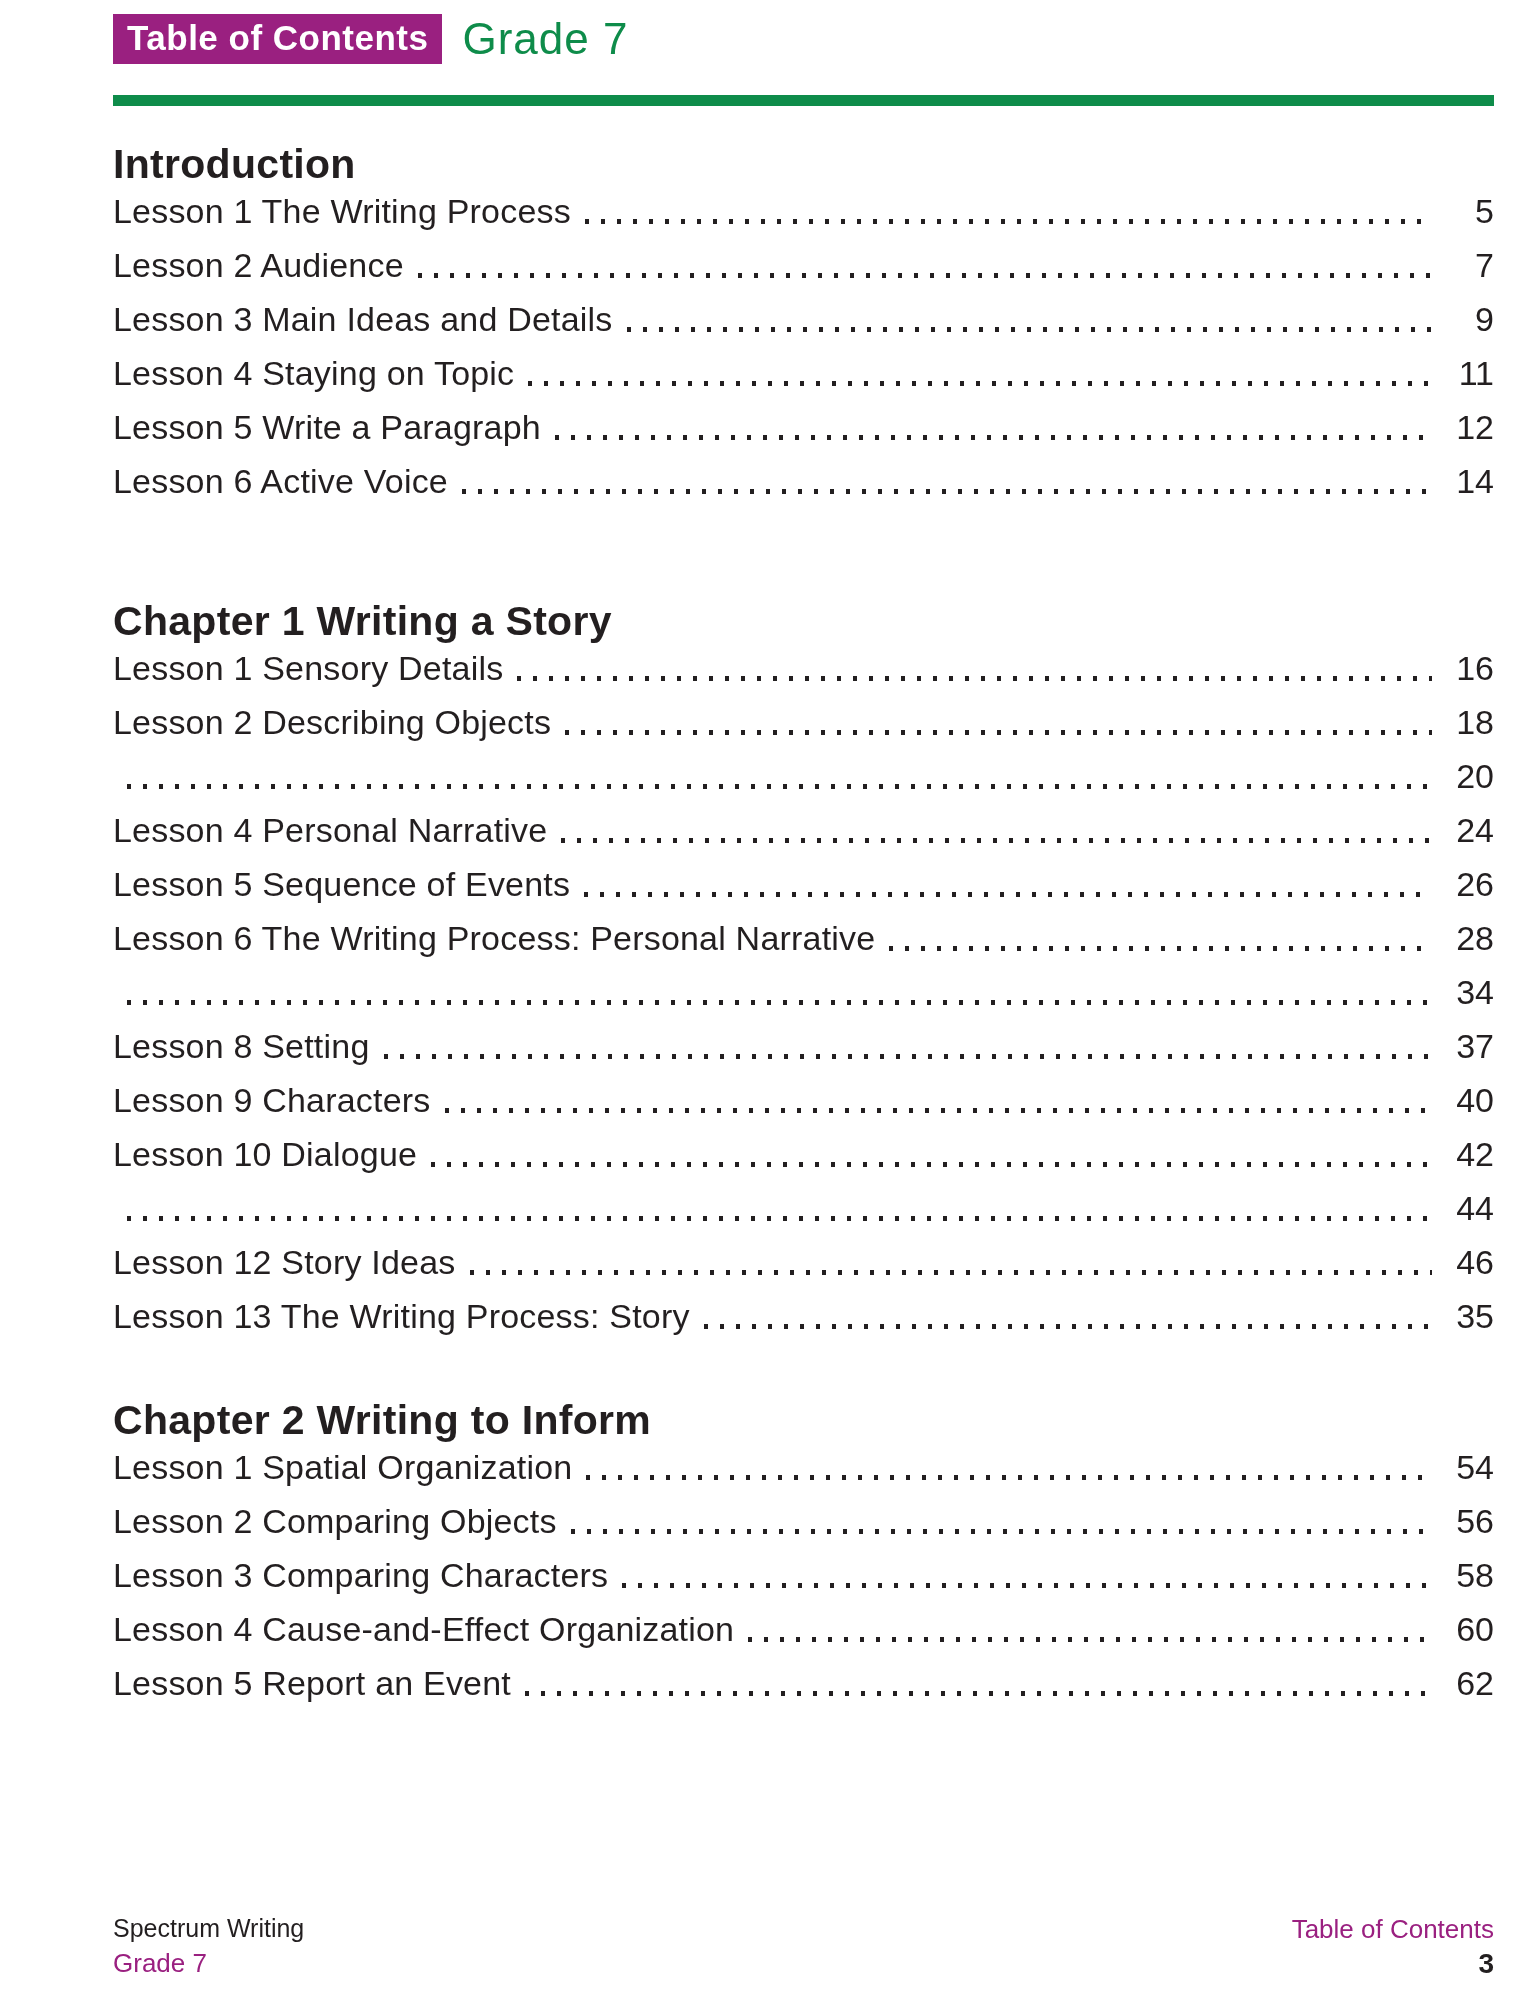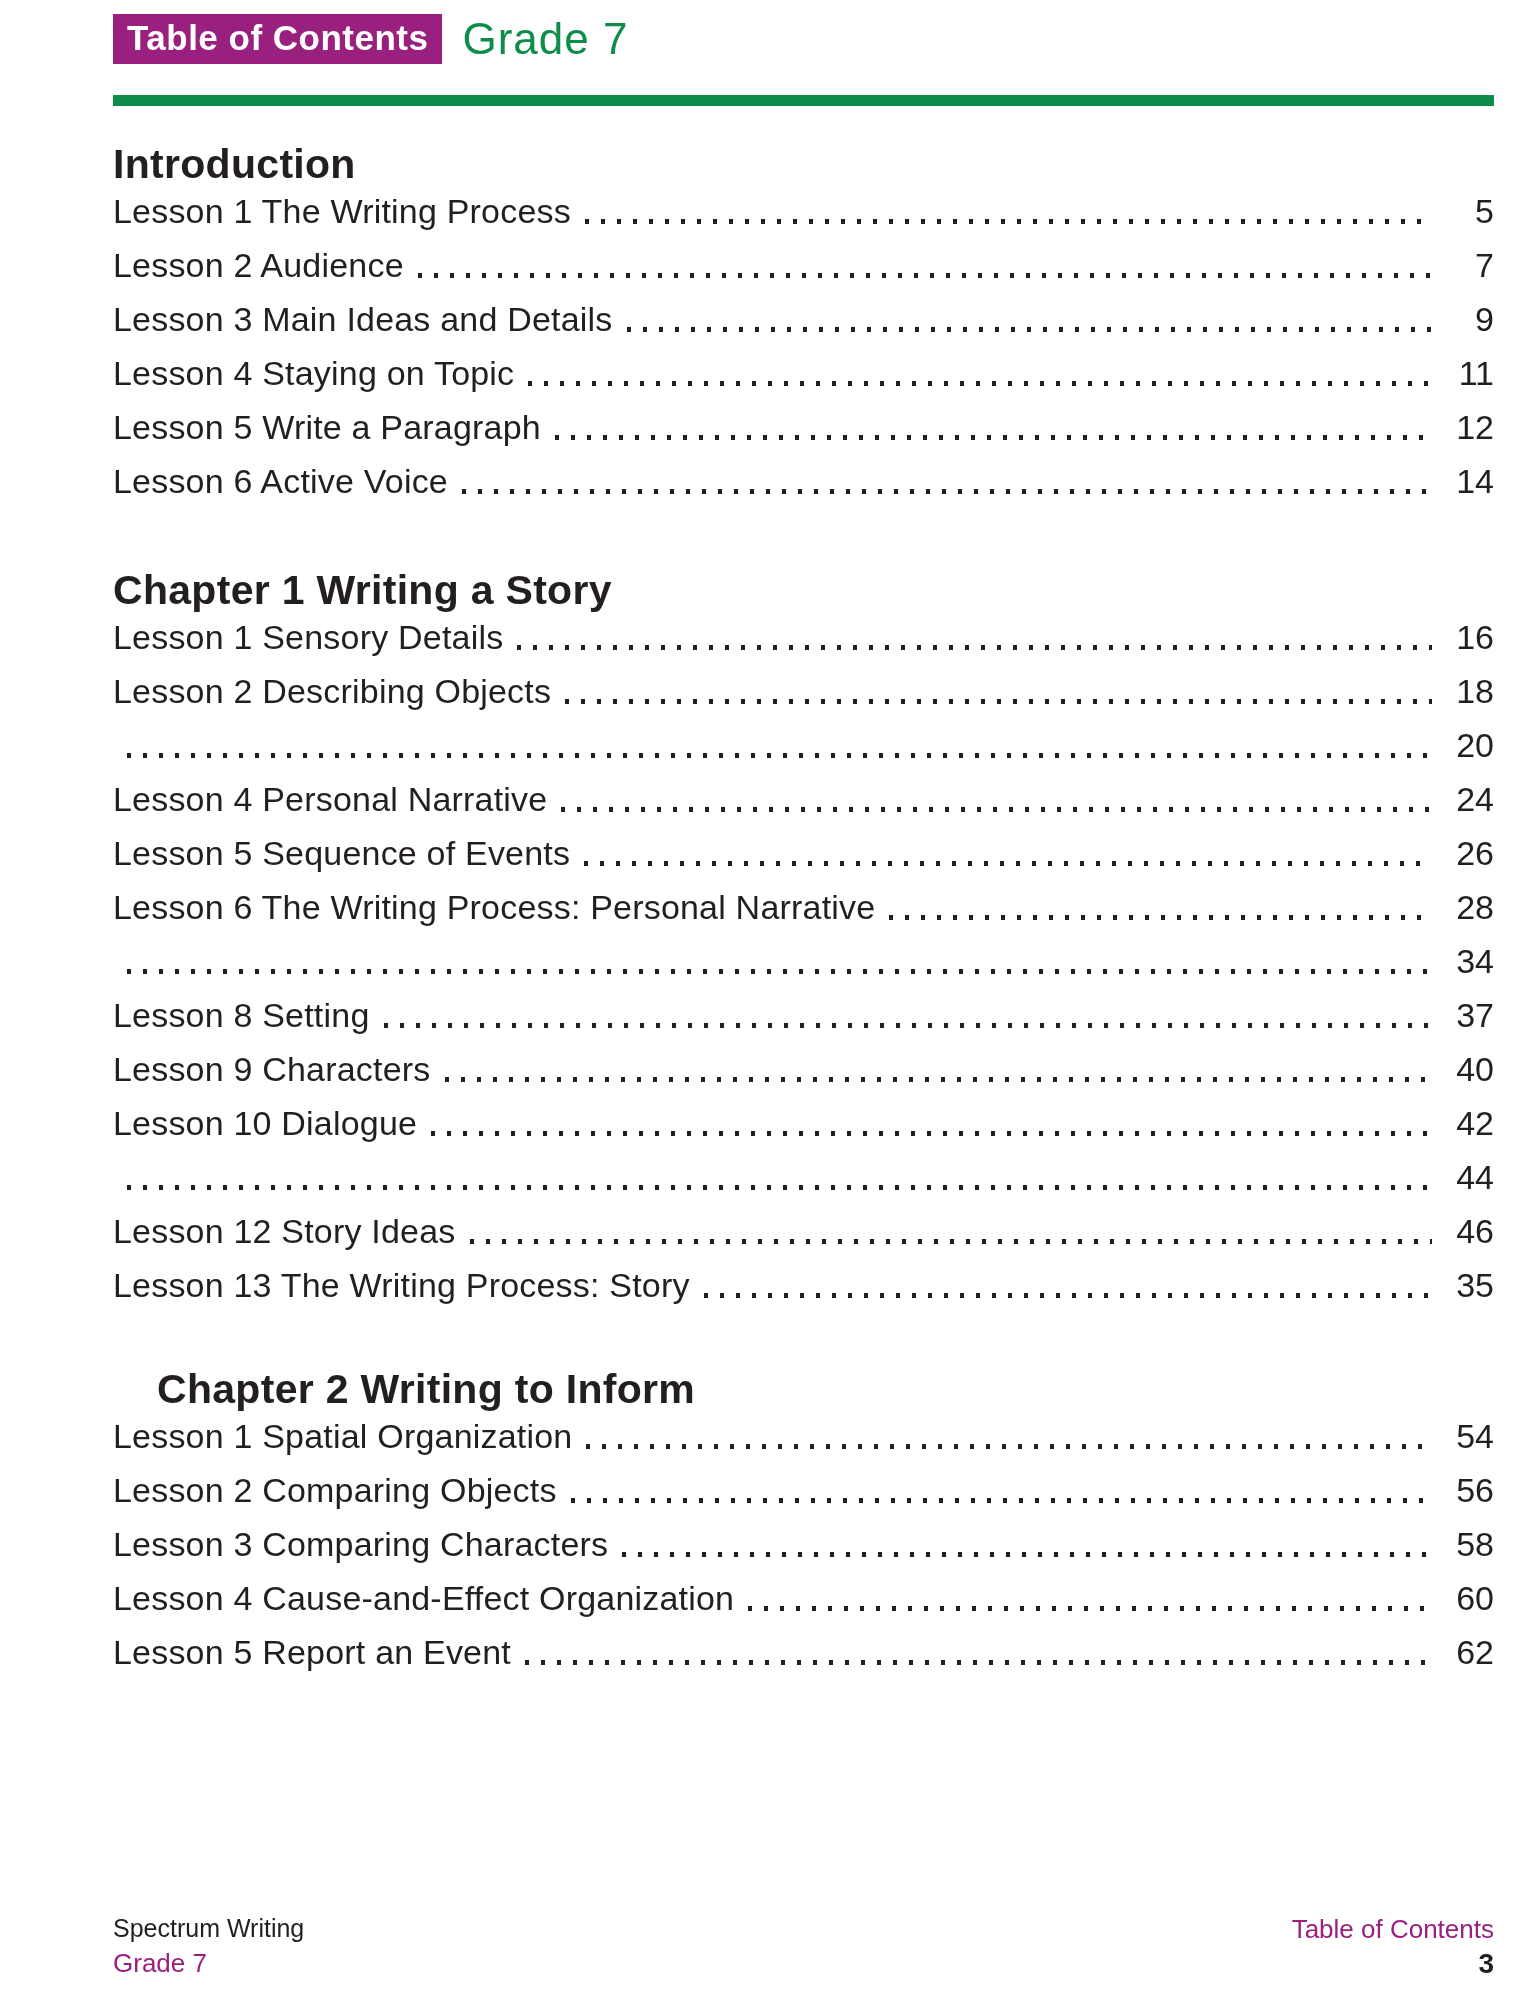--- a/index.html
+++ b/index.html
@@ -24,22 +24,22 @@
     letter-spacing:1px; white-space:nowrap;
   }
   .green-rule { height:11px; background:#0e8c4a; margin-top:30px; }
   
   .toc-sections { }
   .section-title {
     font-size:41px; line-height:40px; font-weight:bold; letter-spacing:0.3px;
     margin:0;
   }
   .section:nth-of-type(1) .section-title { margin-top:38px; }
-  .section:nth-of-type(2) .section-title { margin-top:62px; }
-  .section:nth-of-type(3) .section-title { margin-top:57px;margin-left:44px; }
+  .section:nth-of-type(2) .section-title { margin-top:93px; }
+  .section:nth-of-type(3) .section-title { margin-top:57px; }
   .entry-list { }
   .entry {
     display:flex; align-items:baseline; height:54px; font-size:34px;
     line-height:54px; font-weight:400;
   }
   .entry-label { white-space:nowrap; letter-spacing:0.2px; }
   .leader {
     flex:1 1 auto; align-self:flex-end; height:5px; margin:0 10px 14px 14px;
     background-image:repeating-linear-gradient(to right,
       #231f20 0px, #231f20 4px, transparent 4px, transparent 16px);

